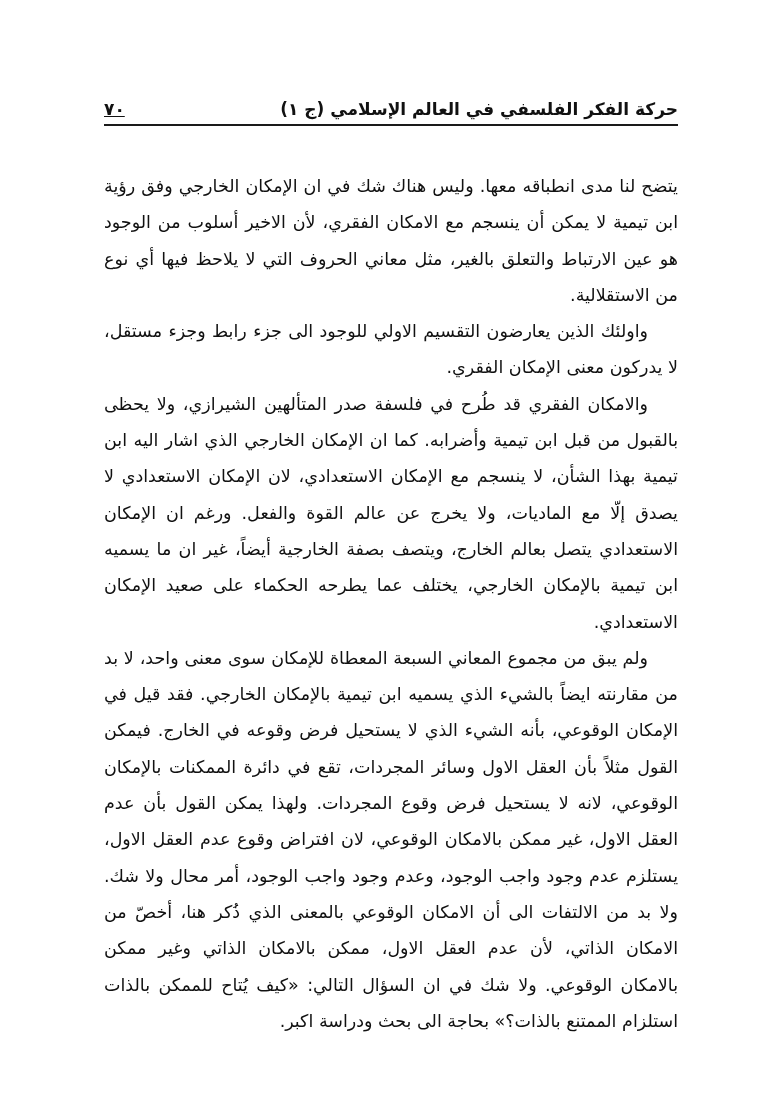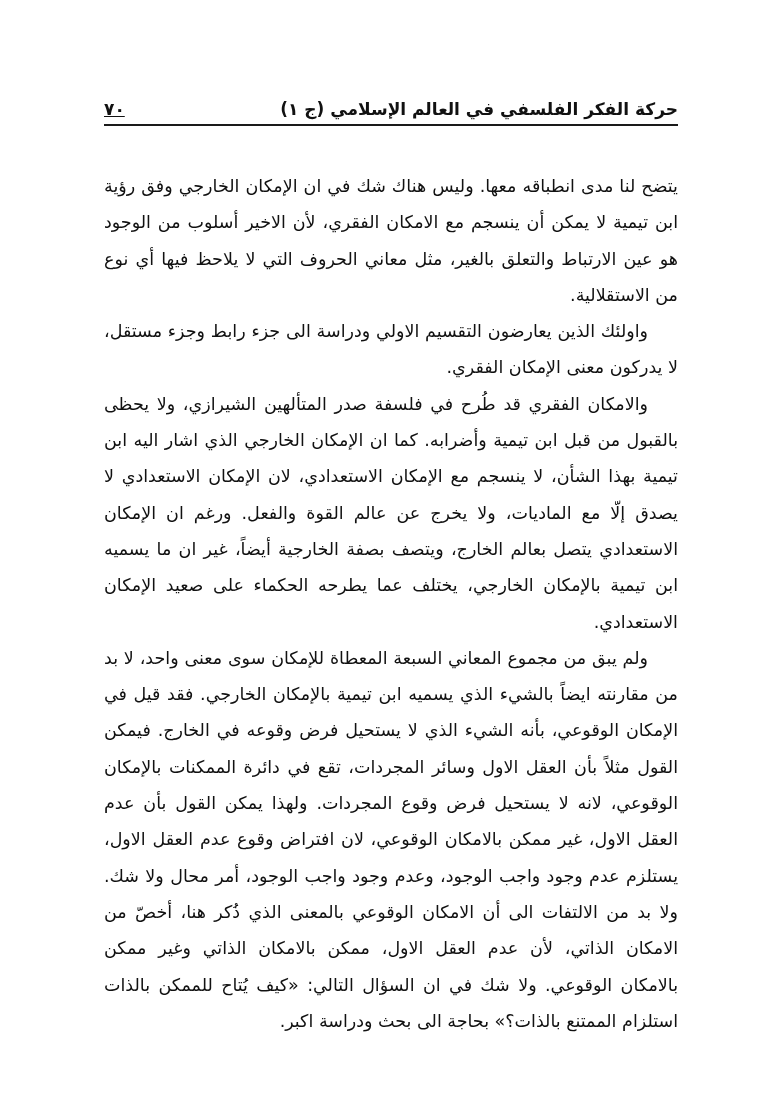--- a/index.html
+++ b/index.html
@@ -78,17 +78,17 @@
 <body>
 
 <div class="page">
   <div class="running-header">
     <span class="header-title">حركة الفكر الفلسفي في العالم الإسلامي (ج ١)</span>
     <span class="page-number">٧٠</span>
   </div>
 
   <div class="body-text">
     <p class="para">يتضح لنا مدى انطباقه معها. وليس هناك شك في ان الإمكان الخارجي وفق رؤية ابن تيمية لا يمكن أن ينسجم مع الامكان الفقري، لأن الاخير أسلوب من الوجود هو عين الارتباط والتعلق بالغير، مثل معاني الحروف التي لا يلاحظ فيها أي نوع من الاستقلالية.</p>
-    <p class="para indent">واولئك الذين يعارضون التقسيم الاولي ودراسة الى جزء رابط وجزء مستقل، لا يدركون معنى الإمكان الفقري.</p>
+    <p class="para indent">واولئك الذين يعارضون التقسيم الاولي للوجود الى جزء رابط وجزء مستقل، لا يدركون معنى الإمكان الفقري.</p>
     <p class="para indent">والامكان الفقري قد طُرح في فلسفة صدر المتألهين الشيرازي، ولا يحظى بالقبول من قبل ابن تيمية وأضرابه. كما ان الإمكان الخارجي الذي اشار اليه ابن تيمية بهذا الشأن، لا ينسجم مع الإمكان الاستعدادي، لان الإمكان الاستعدادي لا يصدق إلّا مع الماديات، ولا يخرج عن عالم القوة والفعل. ورغم ان الإمكان الاستعدادي يتصل بعالم الخارج، ويتصف بصفة الخارجية أيضاً، غير ان ما يسميه ابن تيمية بالإمكان الخارجي، يختلف عما يطرحه الحكماء على صعيد الإمكان الاستعدادي.</p>
     <p class="para indent">ولم يبق من مجموع المعاني السبعة المعطاة للإمكان سوى معنى واحد، لا بد من مقارنته ايضاً بالشيء الذي يسميه ابن تيمية بالإمكان الخارجي. فقد قيل في الإمكان الوقوعي، بأنه الشيء الذي لا يستحيل فرض وقوعه في الخارج. فيمكن القول مثلاً بأن العقل الاول وسائر المجردات، تقع في دائرة الممكنات بالإمكان الوقوعي، لانه لا يستحيل فرض وقوع المجردات. ولهذا يمكن القول بأن عدم العقل الاول، غير ممكن بالامكان الوقوعي، لان افتراض وقوع عدم العقل الاول، يستلزم عدم وجود واجب الوجود، وعدم وجود واجب الوجود، أمر محال ولا شك. ولا بد من الالتفات الى أن الامكان الوقوعي بالمعنى الذي ذُكر هنا، أخصّ من الامكان الذاتي، لأن عدم العقل الاول، ممكن بالامكان الذاتي وغير ممكن بالامكان الوقوعي. ولا شك في ان السؤال التالي: «كيف يُتاح للممكن بالذات استلزام الممتنع بالذات؟» بحاجة الى بحث ودراسة اكبر.</p>
   </div>
 </div>
 
 </body></html>

